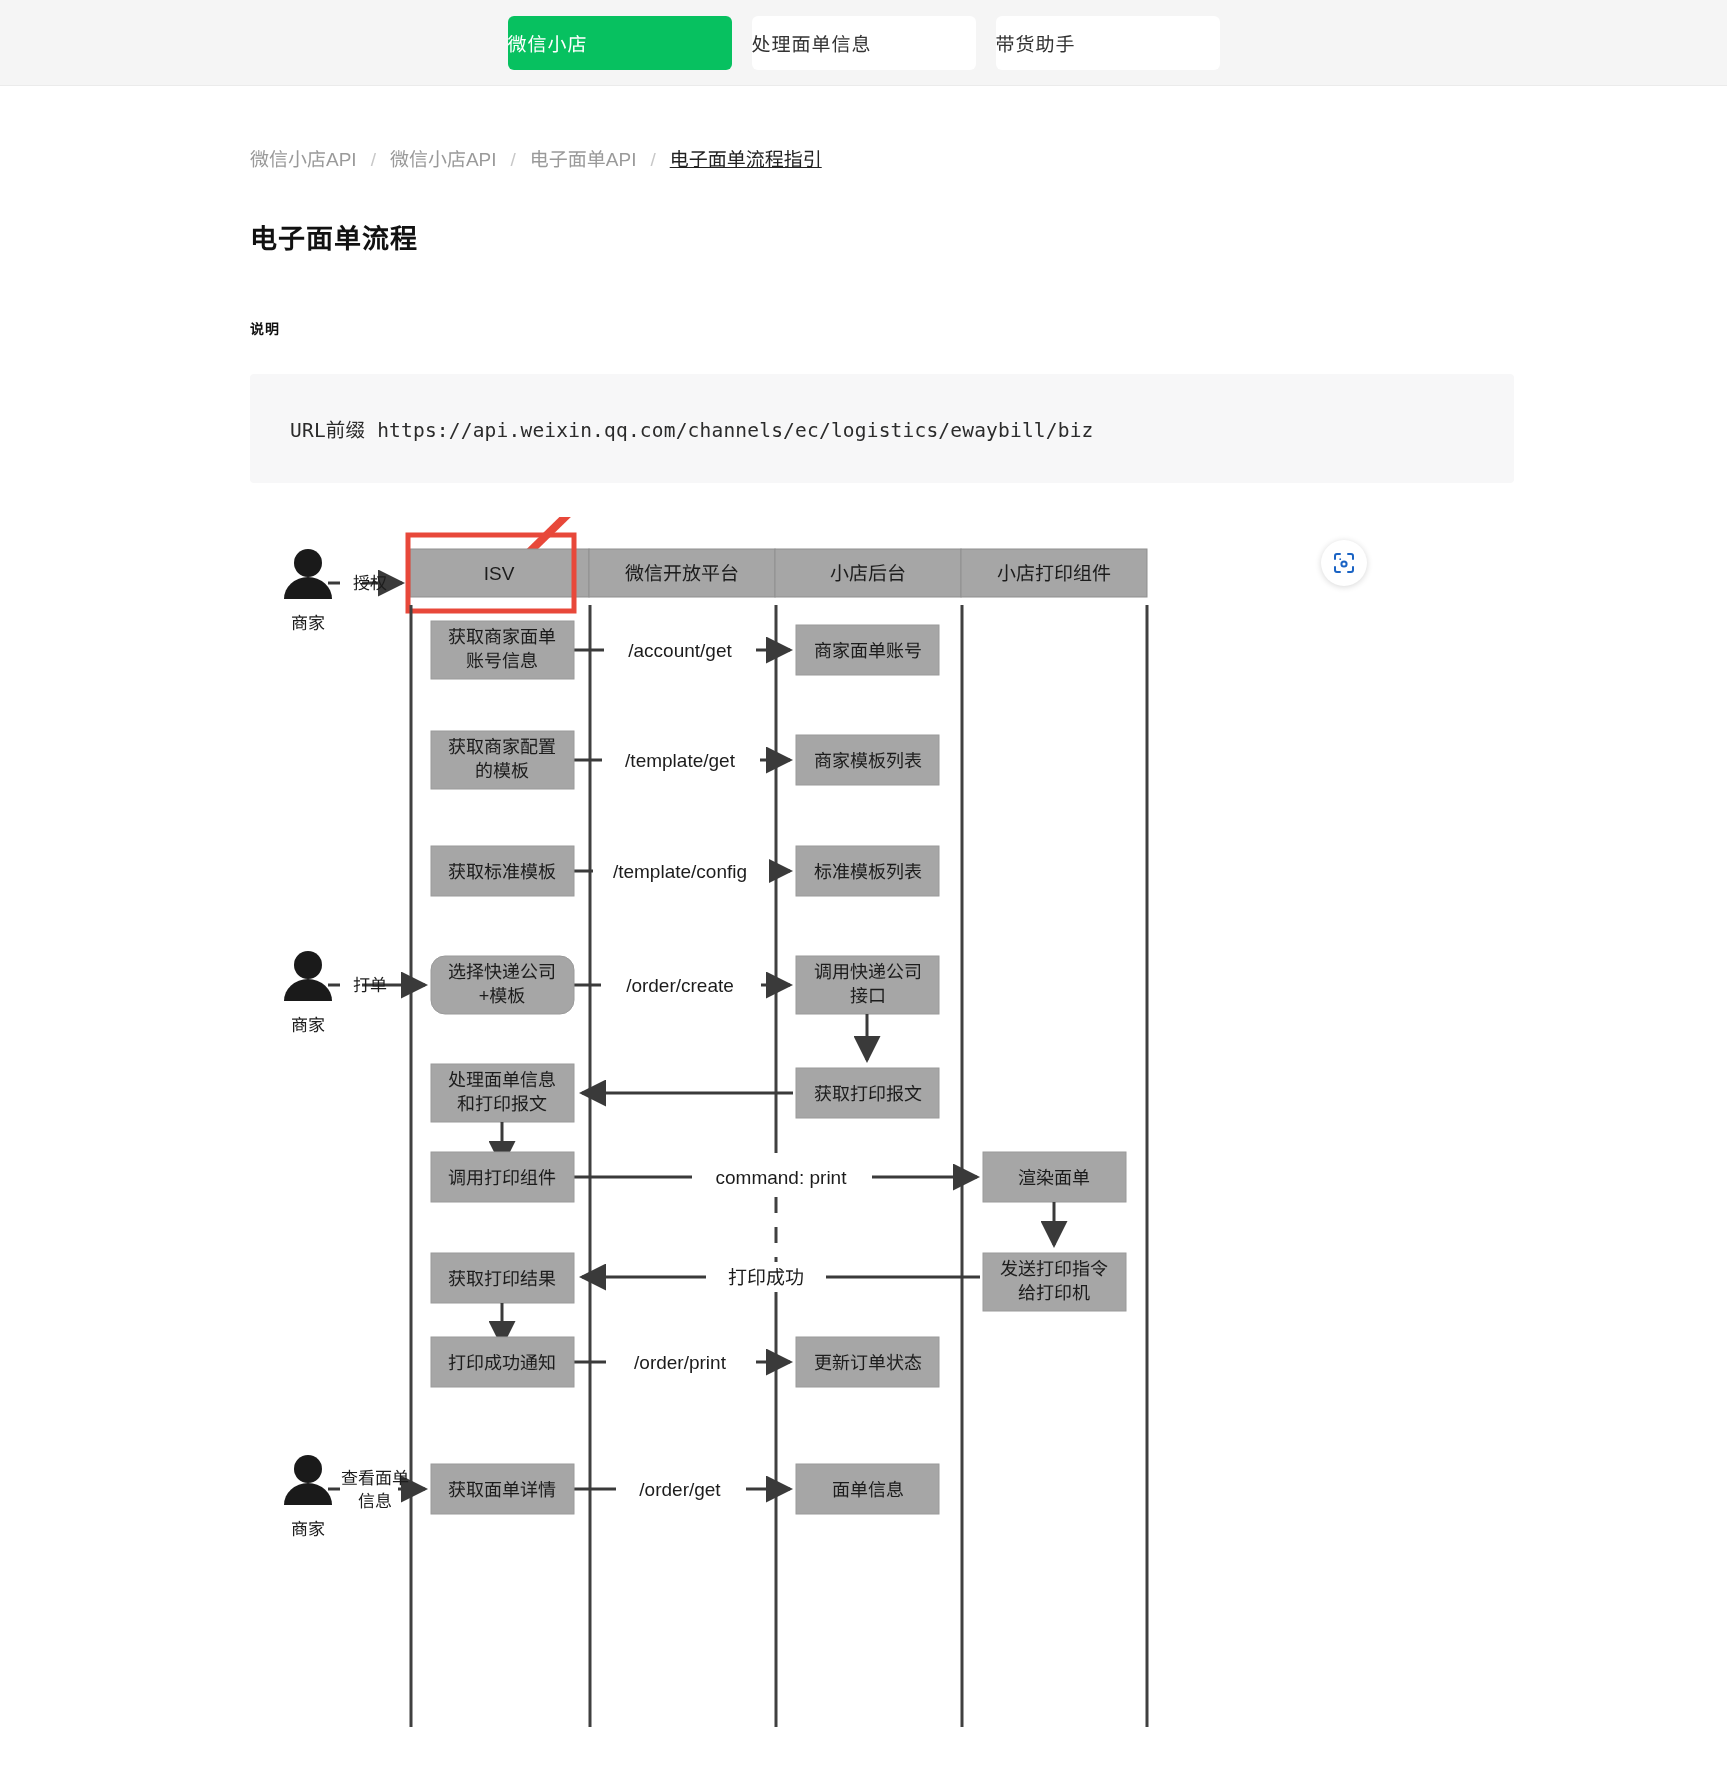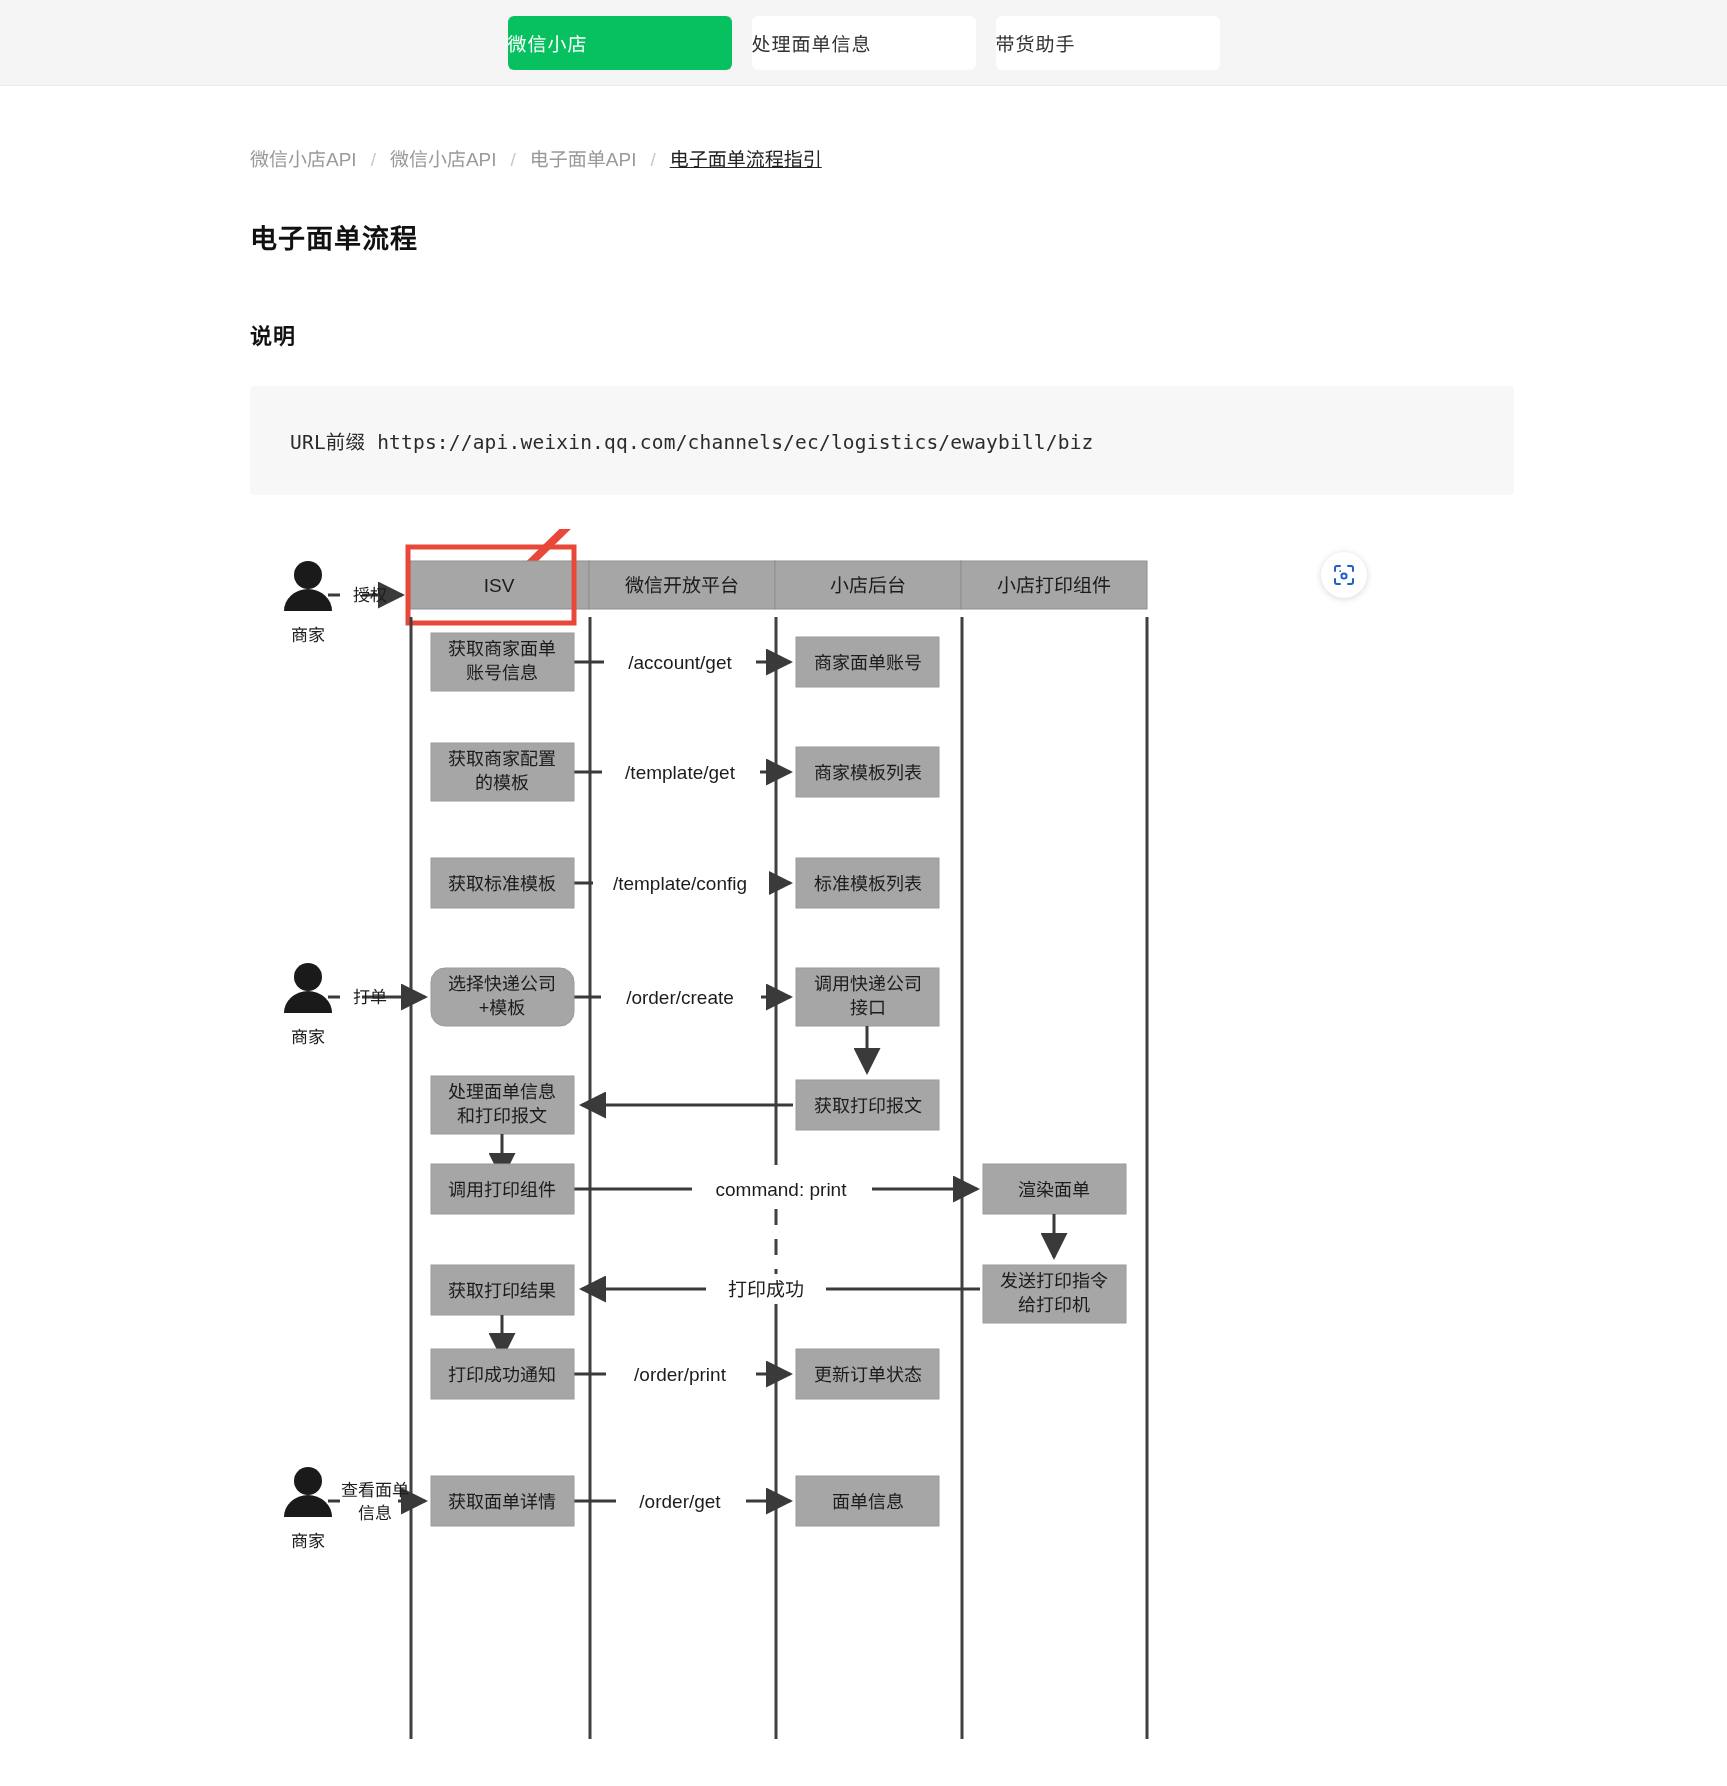--- a/index.html
+++ b/index.html
@@ -63,21 +63,21 @@
   .bc-current { color: #222; text-decoration: underline; }
 
   h1.page-title {
     font-size: 27px;
     font-weight: bold;
     color: #111;
     margin: 46px 0 0 0;
     letter-spacing: 1px;
   }
   h2.section-title {
-    font-size: 22px;
+    font-size: 14px;
     font-weight: bold;
     color: #111;
     margin: 62px 12px 0 0;
     letter-spacing: 1px;
   }
 
   .codeblock {
     margin-top: 36px;
     width: 1264px;
     background: #f7f7f8;

